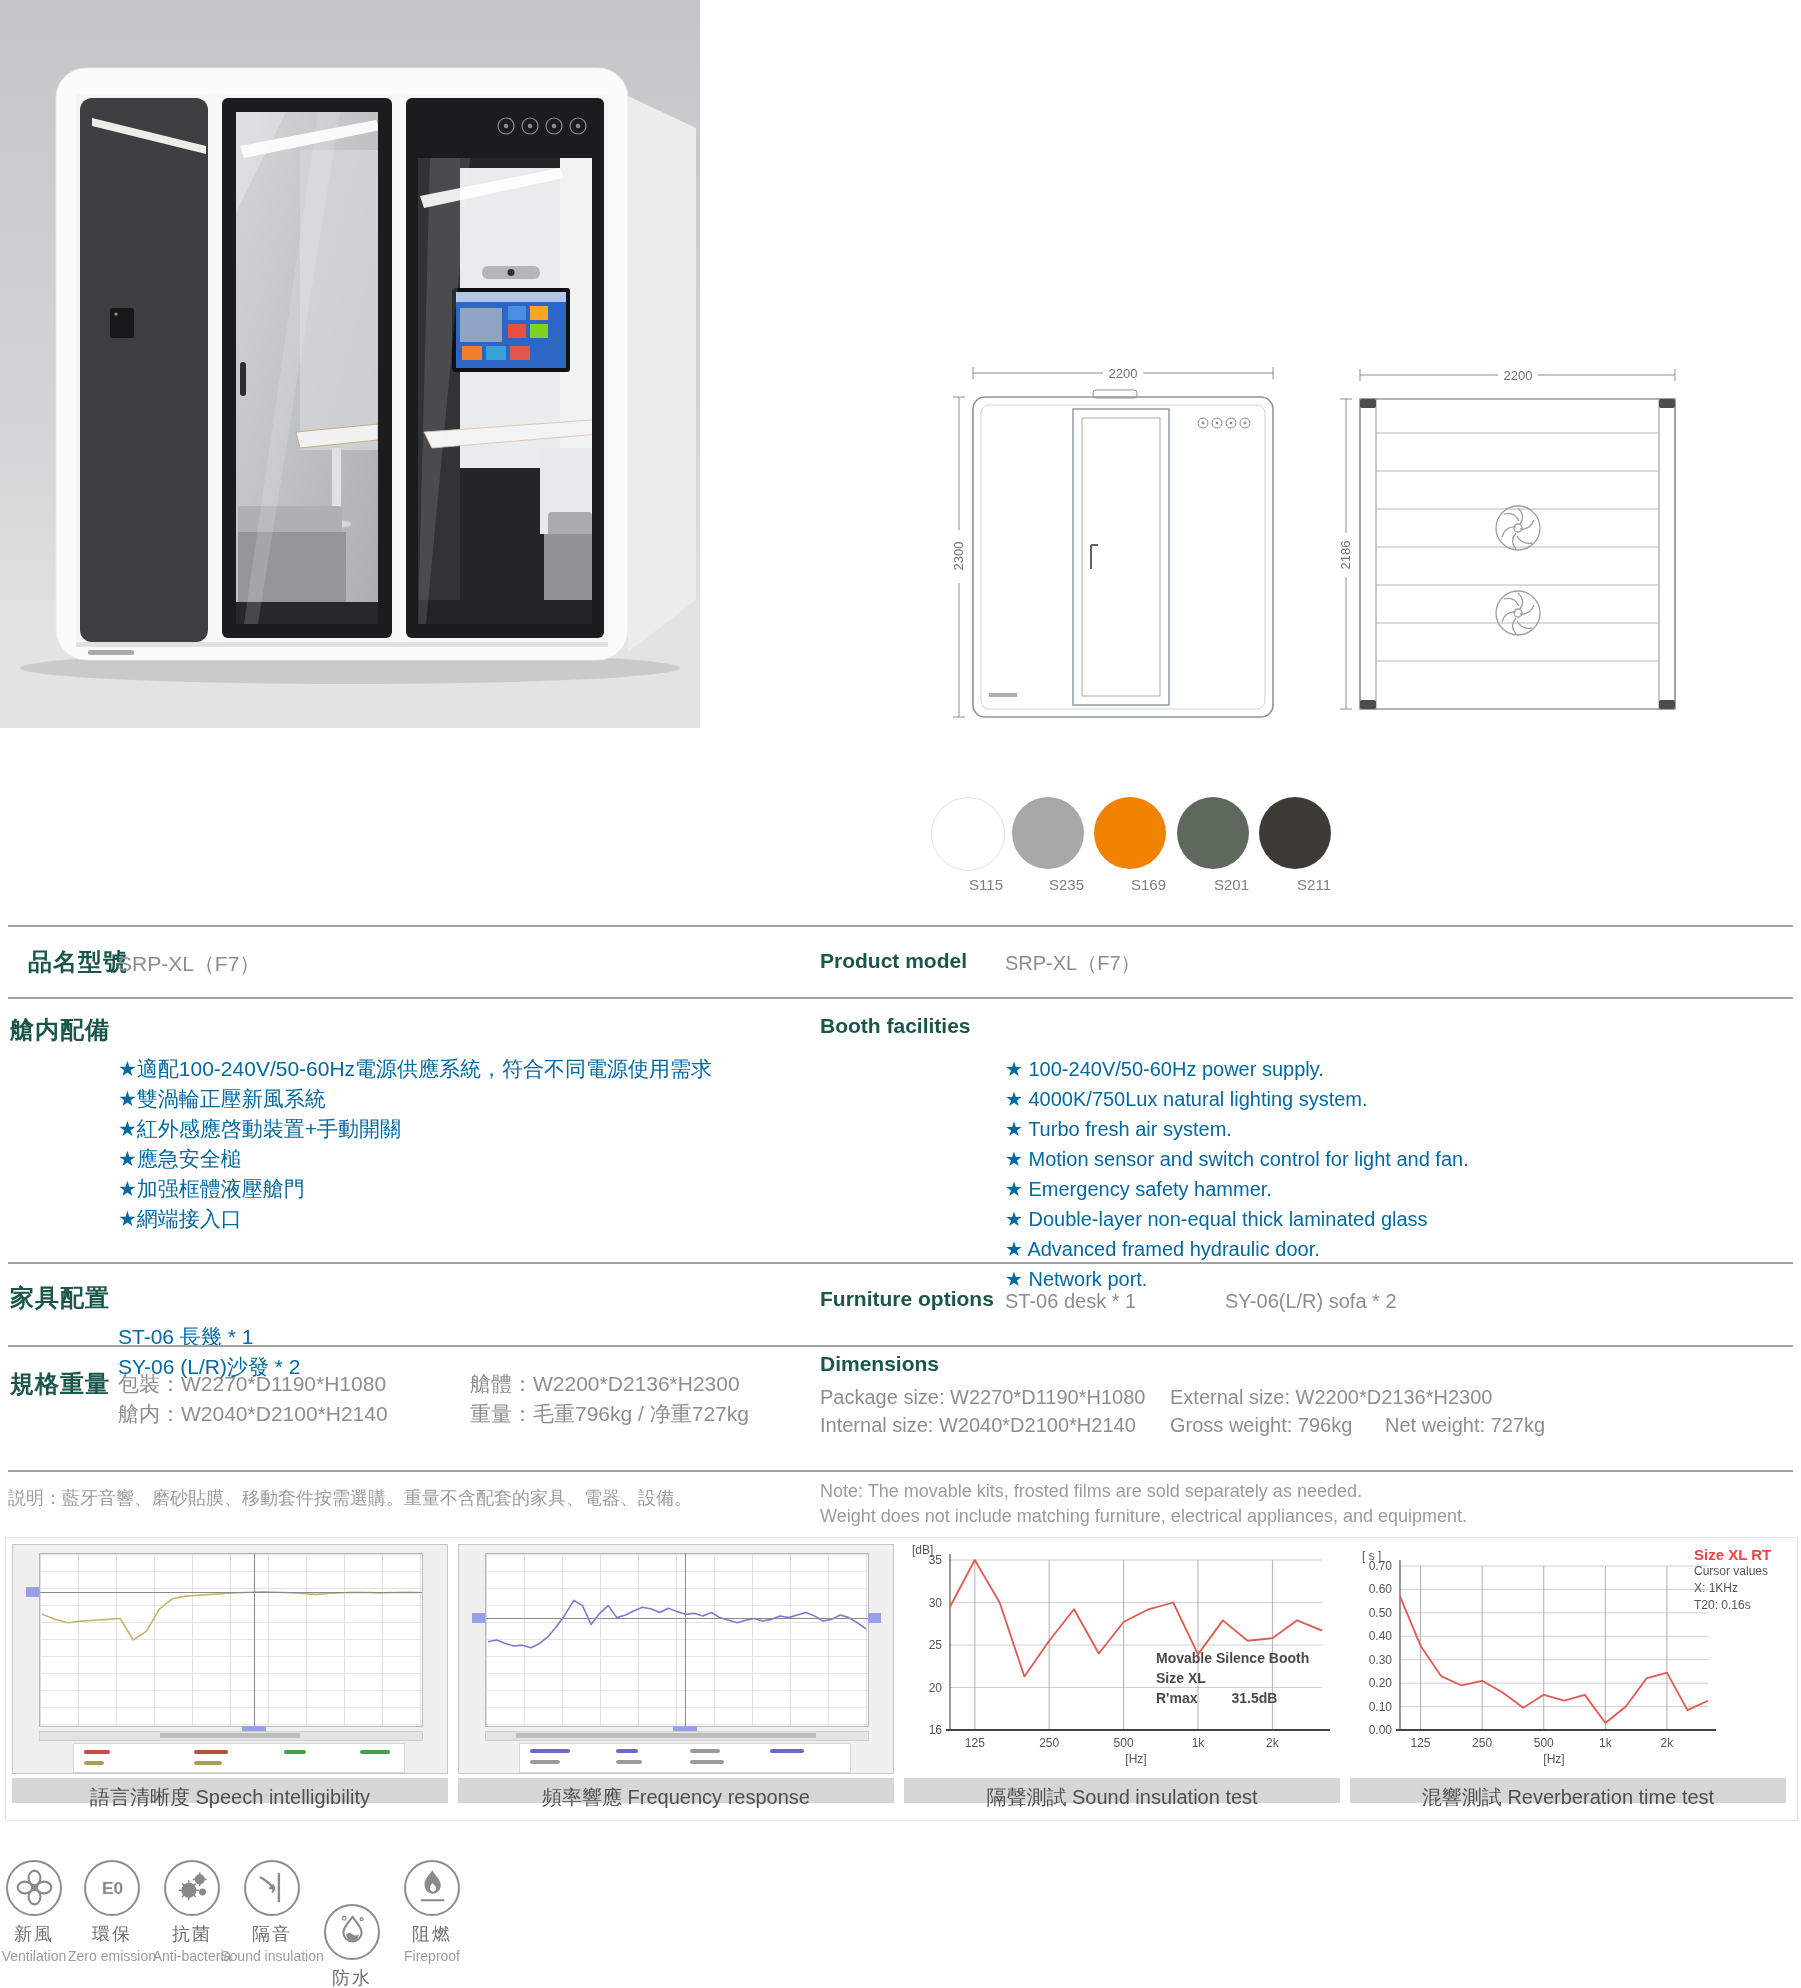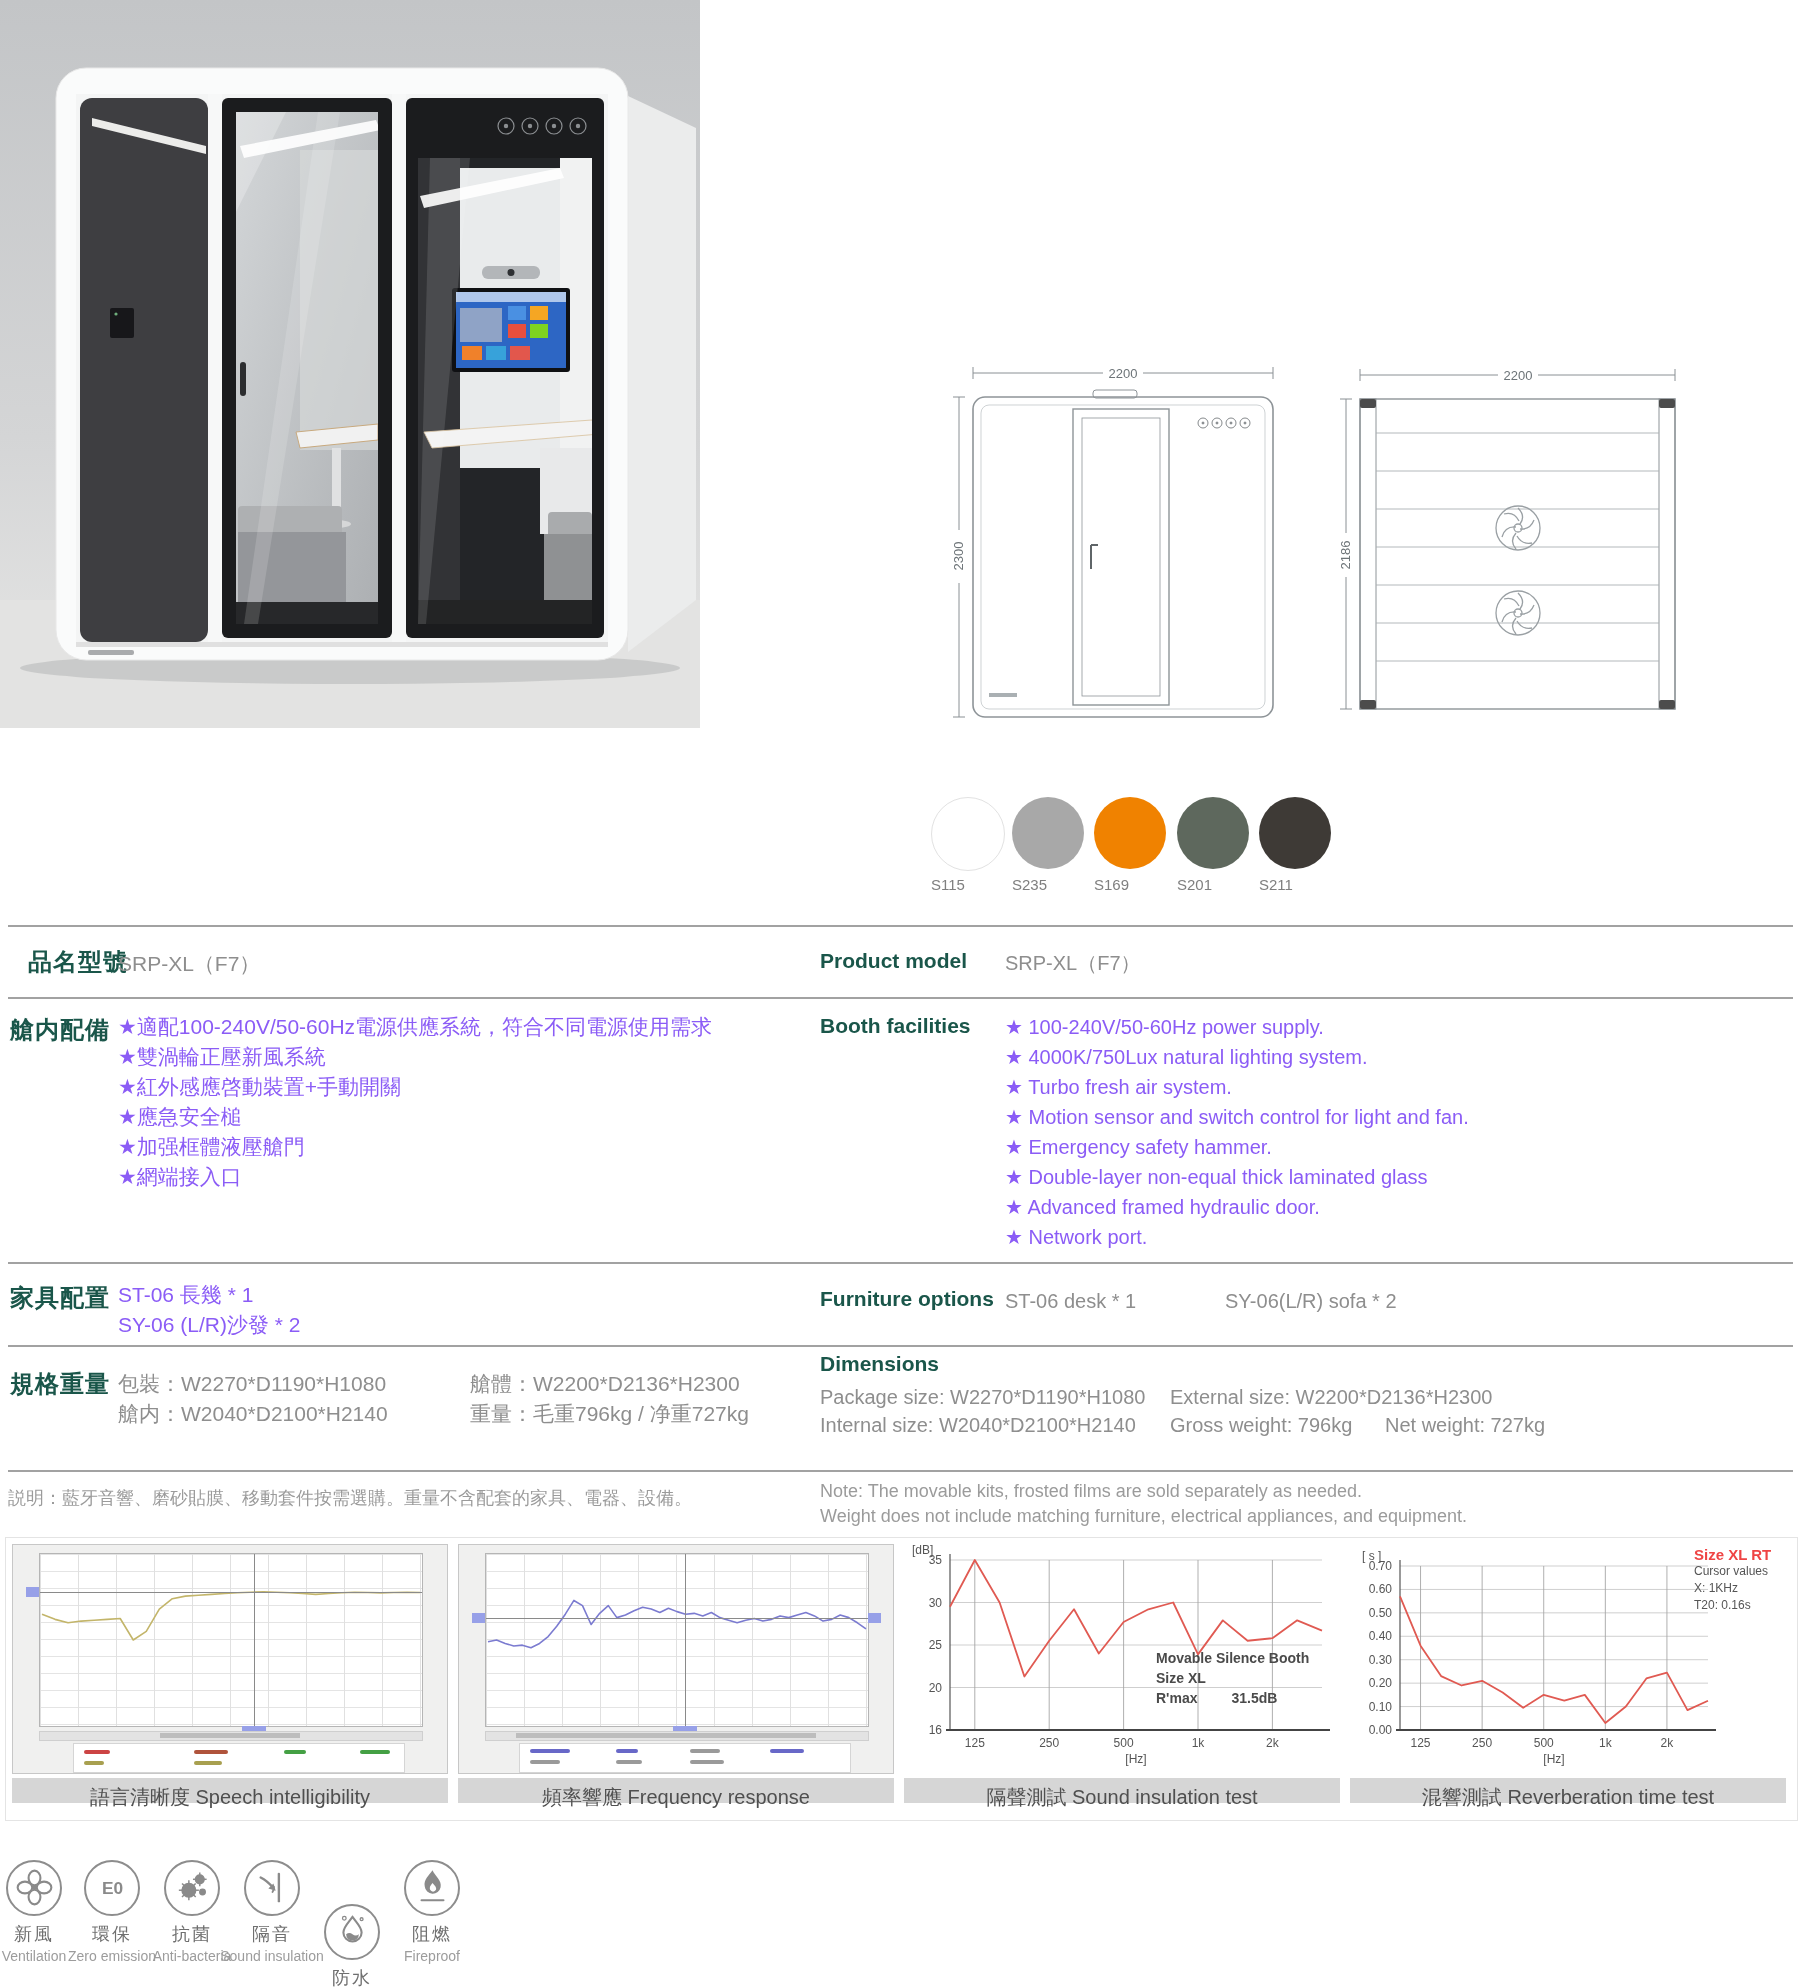--- a/index.html
+++ b/index.html
@@ -3,27 +3,27 @@
 <meta charset="utf-8">
 <style>
   html,body{margin:0;padding:0;background:#fff;}
   #canvas{position:relative;width:1801px;height:1988px;background:#ffffff;
           font-family:"Liberation Sans","DejaVu Sans",sans-serif;overflow:hidden;}
   .abs{position:absolute;}
   .zh-label{font-size:24px;font-weight:bold;color:#1a564a;letter-spacing:1px;}
   .en-label{font-size:21px;font-weight:600;color:#1a564a;}
   .zh-val{font-size:21px;color:#8e8e8e;}
   .en-val{font-size:20px;color:#8e8e8e;}
-  .bullets{font-size:20px;color:#8b5cf6;line-height:30px;white-space:nowrap;}
+  .bullets{font-size:20px;color:#0369a1;line-height:30px;white-space:nowrap;margin-top:42px;}
   .divider{position:absolute;left:8px;width:1785px;height:2px;background:#a2a2a2;}
   .note{font-size:18px;color:#9b9b9b;}
   .caption-bar{position:absolute;height:25px;background:#d6d6d6;color:#4f4f4f;
                font-size:20px;text-align:center;line-height:38px;}
   .swatch{position:absolute;width:72px;height:72px;border-radius:50%;}
-  .swatch-label{position:absolute;width:72px;text-align:left;font-size:15px;color:#7f7f7f;}
+  .swatch-label{position:absolute;width:72px;text-align:right;font-size:15px;color:#7f7f7f;}
   .chart-band{position:absolute;left:5px;top:1537px;width:1791px;height:282px;
               border:1px solid #e4e4e4;background:#fff;}
   .panel{position:absolute;top:6px;width:436px;height:230px;}
   .sw-outer{position:absolute;inset:0;background:#f0f0ef;border:1px solid #c7c7c7;}
   .sw-plot{position:absolute;left:26px;top:8px;width:382px;height:172px;background:#fff;
            border:1px solid #b5b5b5;
            background-image:
              repeating-linear-gradient(to right,#e0e0e0 0 1px,transparent 1px 38px),
              repeating-linear-gradient(to bottom,#e4e4e4 0 1px,transparent 1px 17px);}
   .sw-scroll{position:absolute;left:26px;top:186px;width:382px;height:8px;background:#e3e3e3;

